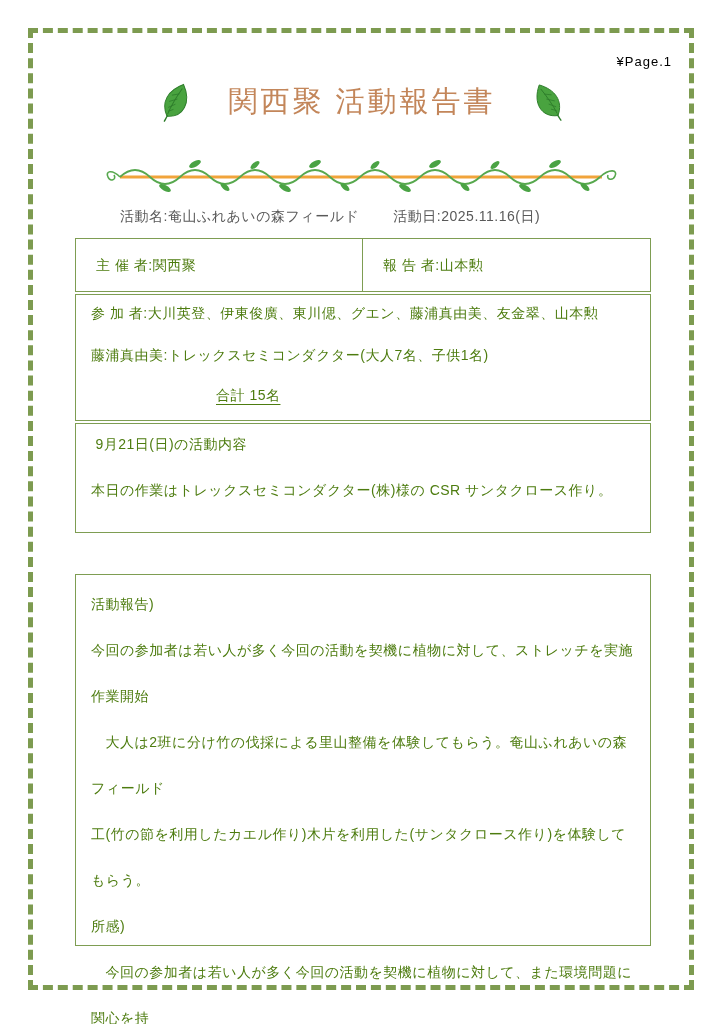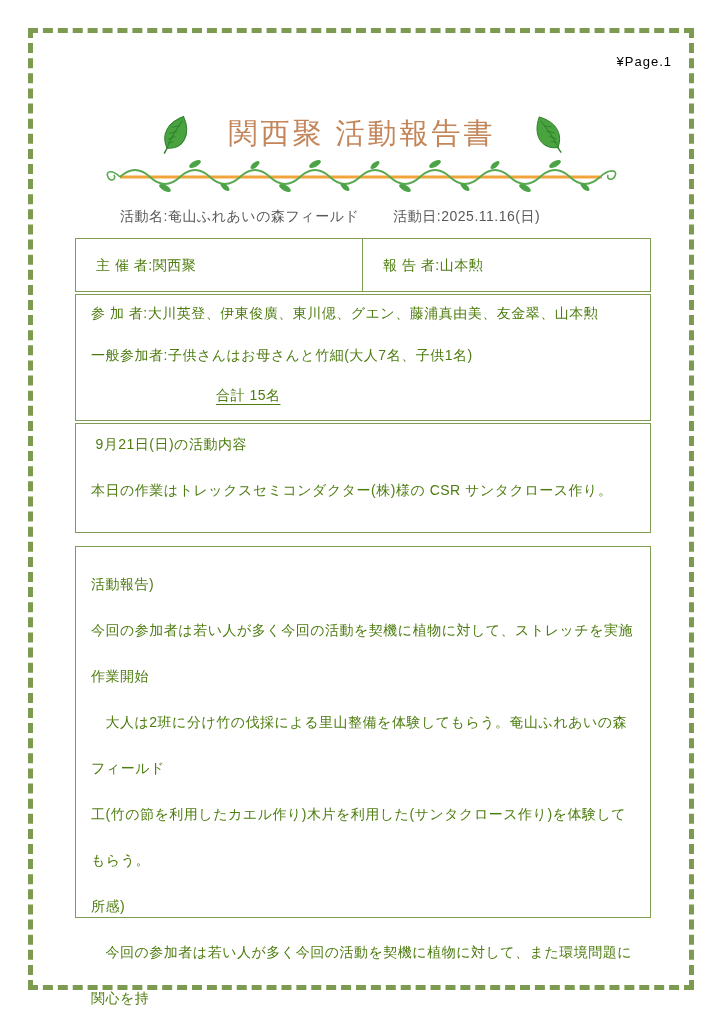--- a/index.html
+++ b/index.html
@@ -6,21 +6,21 @@
   html,body { width:724px; height:1024px; background:#ffffff; overflow:hidden;
               font-family:"Liberation Sans","DejaVu Sans",sans-serif; }
   .page { position:relative; width:724px; height:1024px; background:#fff; }
 
   .frame { position:absolute; left:28px; top:28px; width:666px; height:962px;
            border:5px dashed #7d9b50; pointer-events:none; }
 
   .page-label { position:absolute; top:54px; right:52px; font-size:13px;
                 color:#000000; letter-spacing:1px; }
 
-  .title-row { position:absolute; top:114px; left:0; width:100%;
+  .title-row { position:absolute; top:82px; left:0; width:100%;
                display:flex; justify-content:center; align-items:center; gap:32px; }
   .title-text { font-size:29px; color:#c3865a; letter-spacing:3px; font-weight:500; }
   .leaf { width:38px; height:38px; }
   .leaf.left  { transform:rotate(-10deg); }
   .leaf.right { transform:scaleX(-1) rotate(-6deg); }
 
   .divider-wrap { position:absolute; top:155px; left:0; width:100%;
                   display:flex; justify-content:center; }
 
   .meta-row { position:absolute; top:206px; left:120px; display:flex; gap:34px;
@@ -35,21 +35,21 @@
   .box1 .cell:first-child { border-right:1.5px solid #7e9d52; }
 
   .box2 { top:294px; height:127px; padding:8px 15px 15px 15px; }
   .box2 .line-general { margin-top:22px; }
   .box2 .line-total   { margin-top:20px; margin-left:125px;
                         text-decoration:underline; text-underline-offset:4px; }
 
   .box3 { top:423px; height:110px; padding:10px 15px 0 15px; }
   .box3 .line-body { margin-top:26px; }
 
-  .box4 { top:546px; height:372px; padding:14px 15px 0 15px; }
+  .box4 { top:574px; height:372px; padding:6px 15px 0 15px; }
   .box4 .report-line { line-height:46px; letter-spacing:0.5px; white-space:pre-wrap; }
 </style>
 </head>
 <body>
 
 <div class="page">
 
   <div class="frame"></div>
 
   <div class="page-label">¥Page.1</div>
@@ -101,21 +101,21 @@
     <span class="jp">活動日:2025.11.16(日)</span>
   </div>
 
   <div class="box box1">
     <div class="cell jp">主 催 者:関西聚</div>
     <div class="cell jp">報 告 者:山本勲</div>
   </div>
 
   <div class="box box2">
     <div class="jp line-members">参 加 者:大川英登、伊東俊廣、東川偲、グエン、藤浦真由美、友金翠、山本勲</div>
-    <div class="jp line-general">一般参加者:子供さんはお母さんと竹細(大人7名、子供1名)</div>
+    <div class="jp line-general">藤浦真由美:トレックスセミコンダクター(大人7名、子供1名)</div>
     <div class="jp line-total">合計 15名</div>
   </div>
 
   <div class="box box3">
     <div class="jp line-heading"> 9月21日(日)の活動内容</div>
     <div class="jp line-body">本日の作業はトレックスセミコンダクター(株)様の CSR サンタクロース作り。</div>
   </div>
 
   <div class="box box4">
     <div class="report-line">活動報告)</div>

